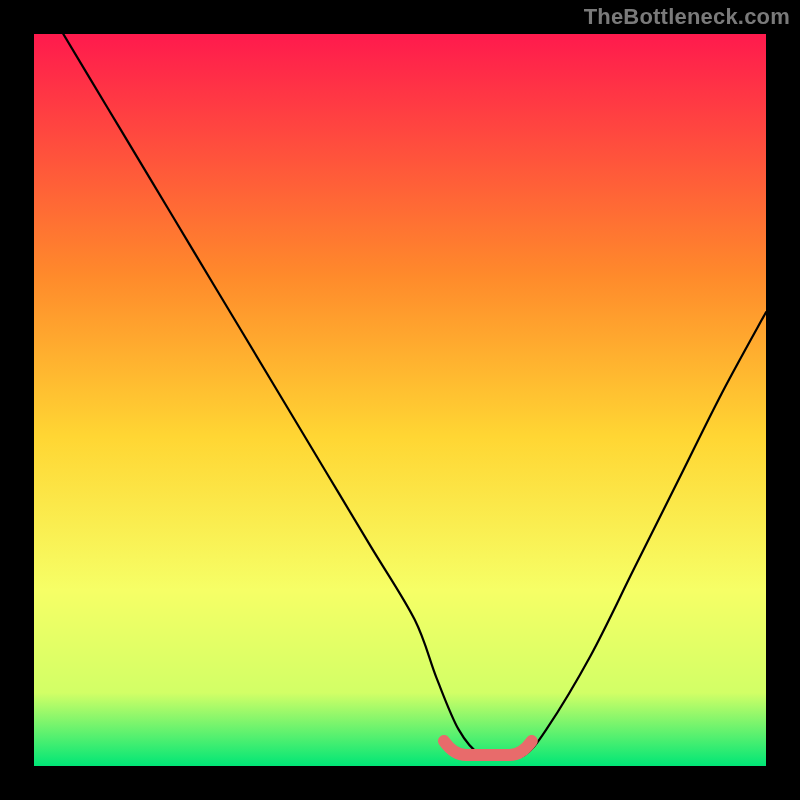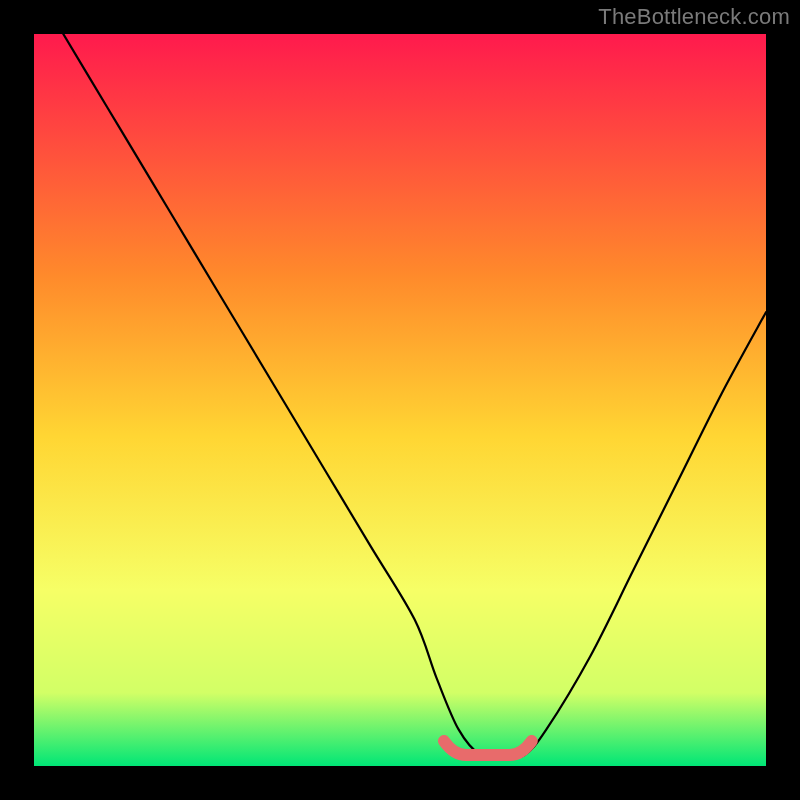--- a/index.html
+++ b/index.html
@@ -16,21 +16,21 @@
     width: 800px;
     height: 800px;
     background: #000;
   }
   .watermark {
     position: absolute;
     top: 4px;
     right: 10px;
     color: #7a7a7a;
     font-size: 22px;
-    font-weight: 400;
+    font-weight: 700;
     letter-spacing: 0.2px;
     z-index: 20;
     user-select: none;
   }
   .plot-wrap {
     position: absolute;
     left: 34px;
     top: 34px;
     width: 732px;
     height: 732px;

